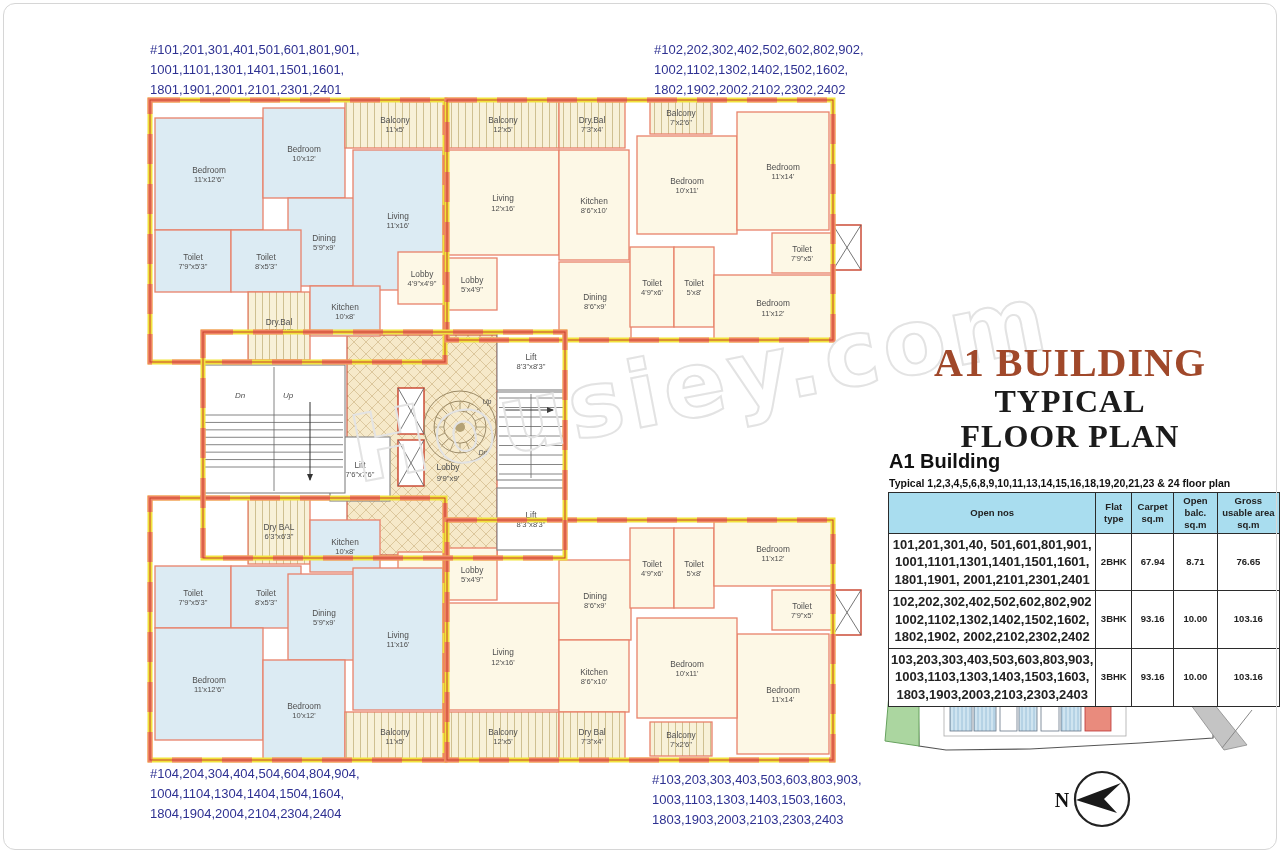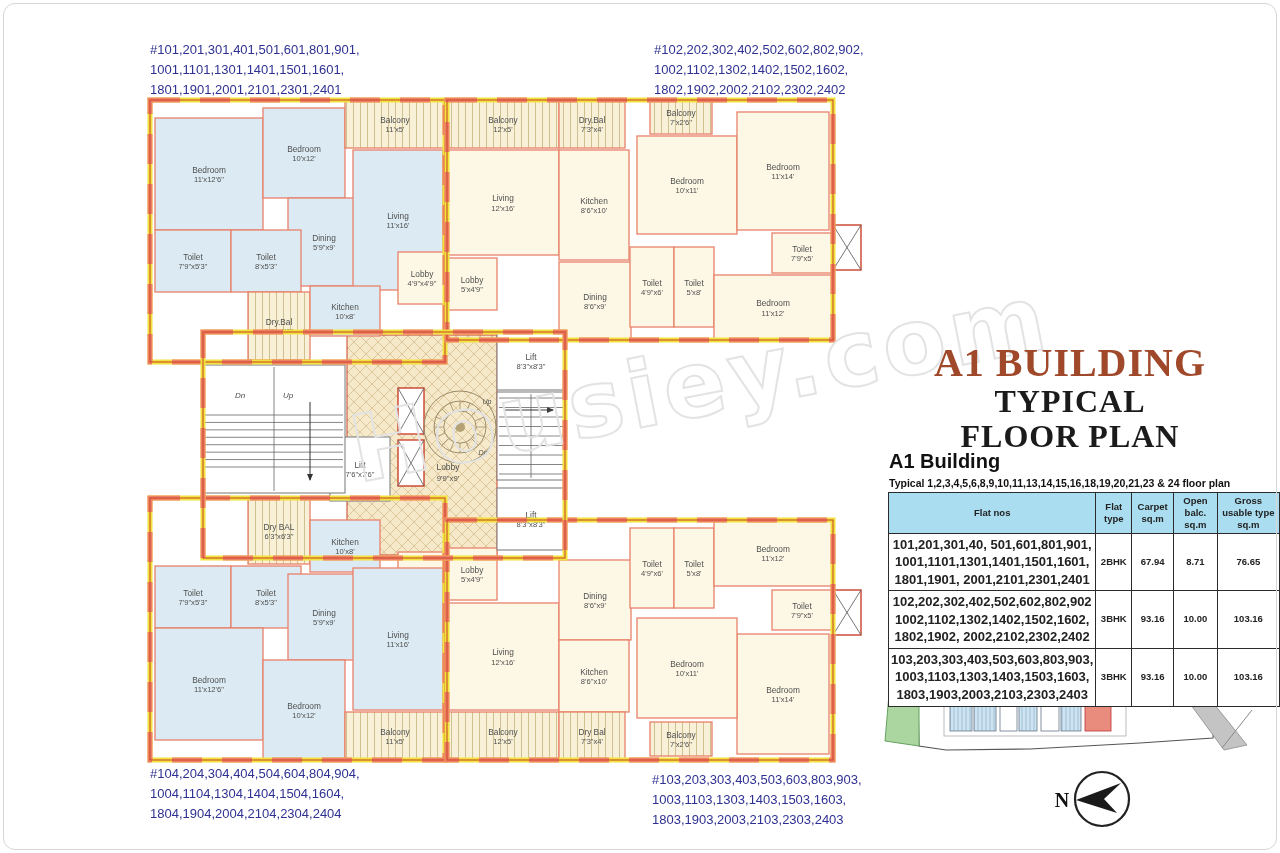--- a/index.html
+++ b/index.html
@@ -475,28 +475,28 @@
 <table id="area-table">
   <colgroup>
     <col style="width:150px">
       <col style="width:40px">
       <col style="width:48px">
     <col style="width:56px">
       <col style="width:86px">
   </colgroup>
   <thead>
       <tr>
-        <th>Flat nos</th>
+        <th>Open nos</th>
         <th>Flat
 type</th>
         <th>Carpet
 sq.m</th>
         <th>Open balc.
 sq.m</th>
-        <th>Gross usable type
+        <th>Gross usable area
 sq.m</th>
       </tr>
     </thead>
   <tbody>
       <tr>
         <td class="flats">101,201,301,40, 501,601,801,901,
 1001,1101,1301,1401,1501,1601,
 1801,1901, 2001,2101,2301,2401</td>
         <td>2BHK</td>
         <td>67.94</td>

